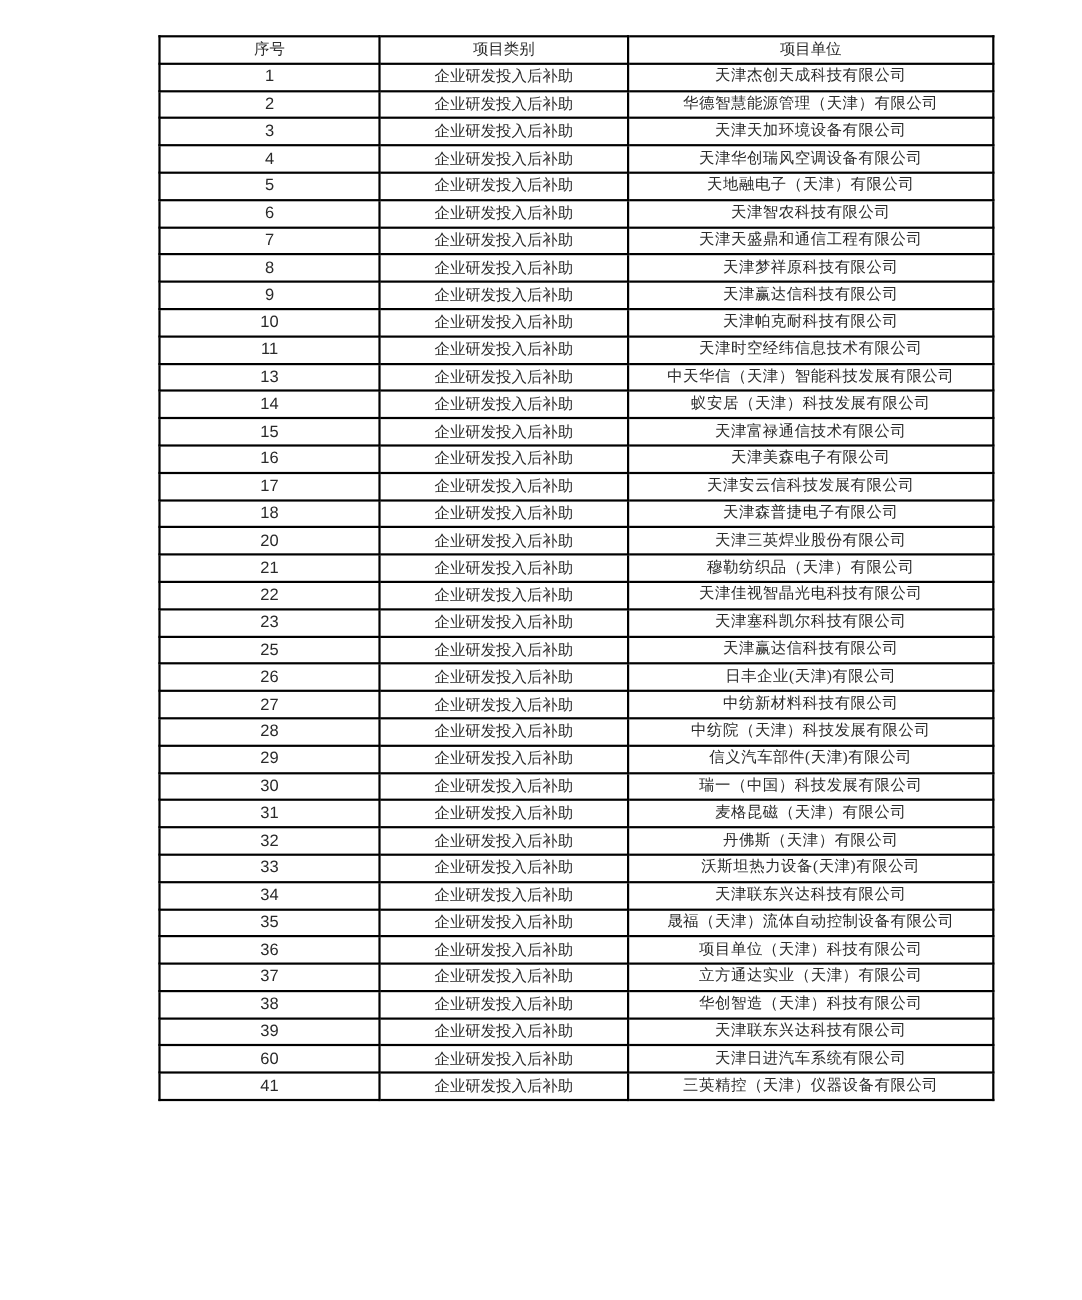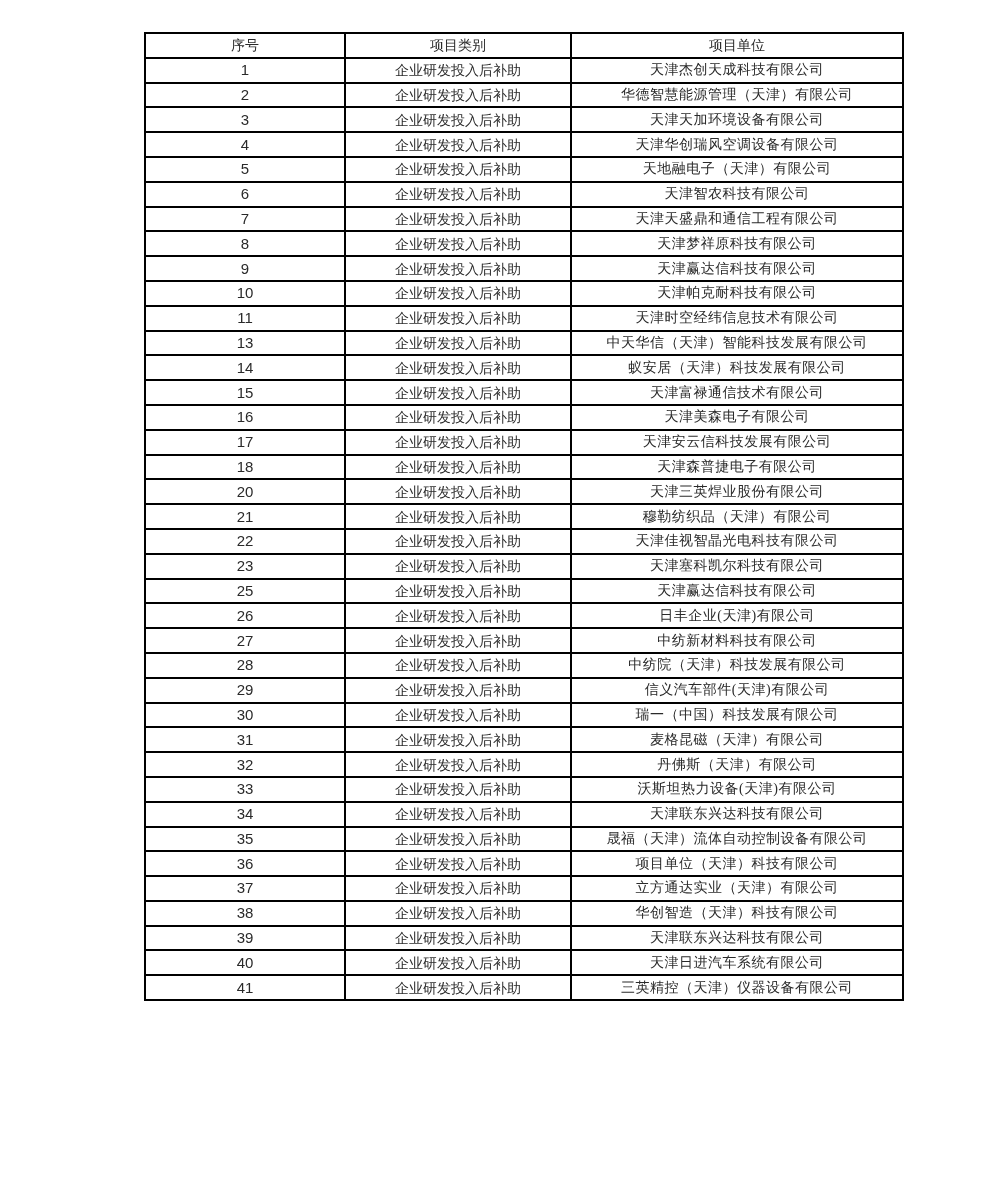--- a/index.html
+++ b/index.html
@@ -241,21 +241,21 @@
           <td class="num">38</td>
           <td class="cat">企业研发投入后补助</td>
           <td class="unit">华创智造（天津）科技有限公司</td>
         </tr>
         <tr>
           <td class="num">39</td>
           <td class="cat">企业研发投入后补助</td>
           <td class="unit">天津联东兴达科技有限公司</td>
         </tr>
         <tr>
-          <td class="num">40</td>
+          <td class="num">60</td>
           <td class="cat">企业研发投入后补助</td>
           <td class="unit">天津日进汽车系统有限公司</td>
         </tr>
         <tr>
           <td class="num">41</td>
           <td class="cat">企业研发投入后补助</td>
           <td class="unit">三英精控（天津）仪器设备有限公司</td>
         </tr>
       </tbody>
   </table>

